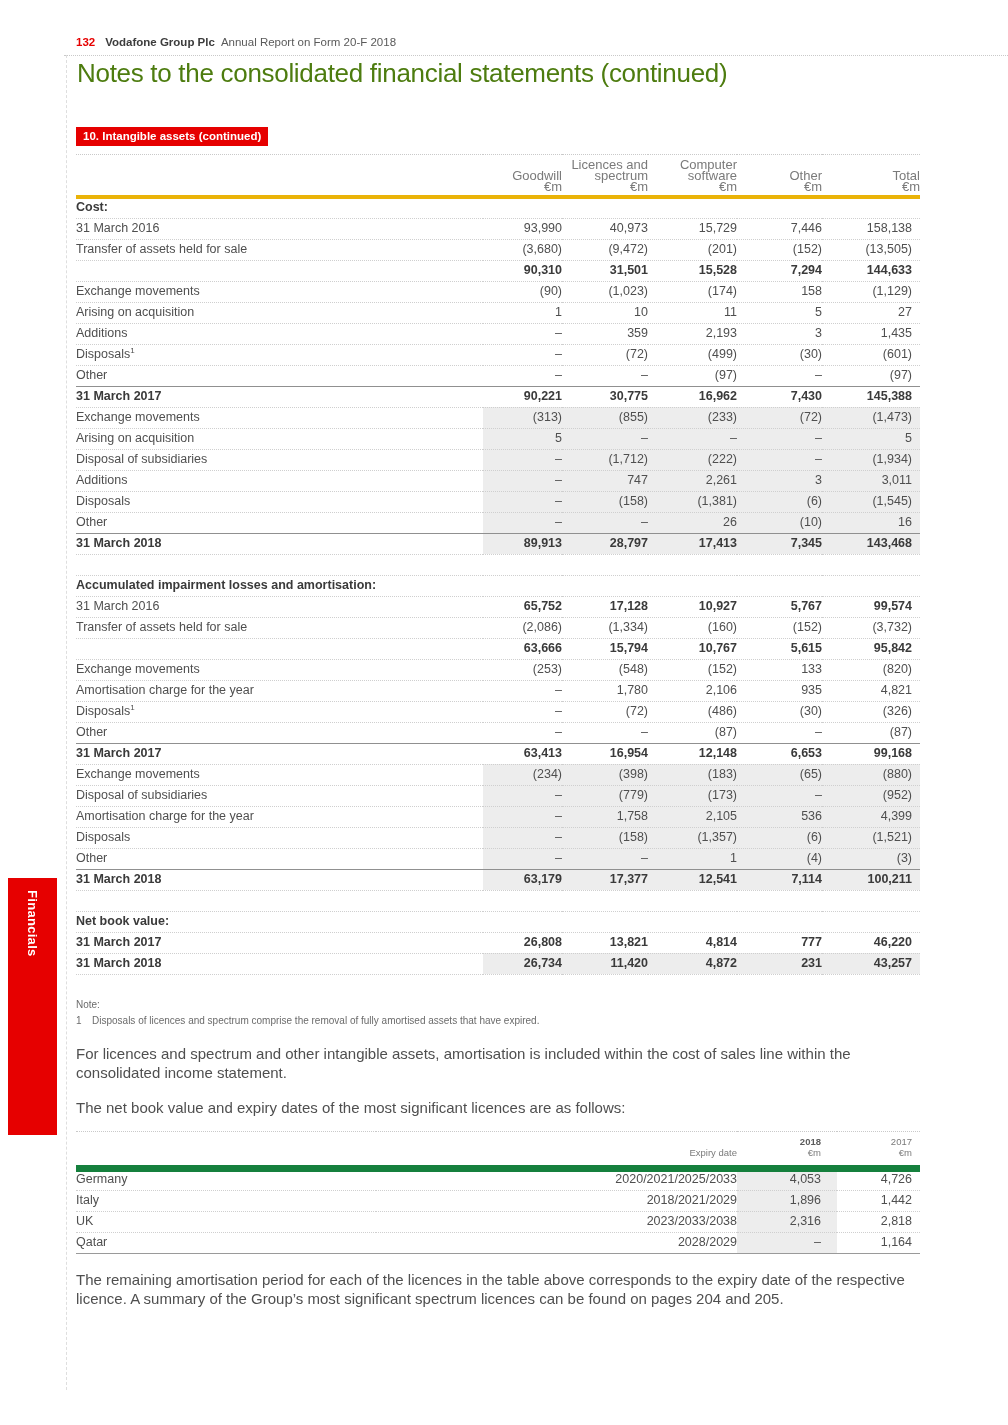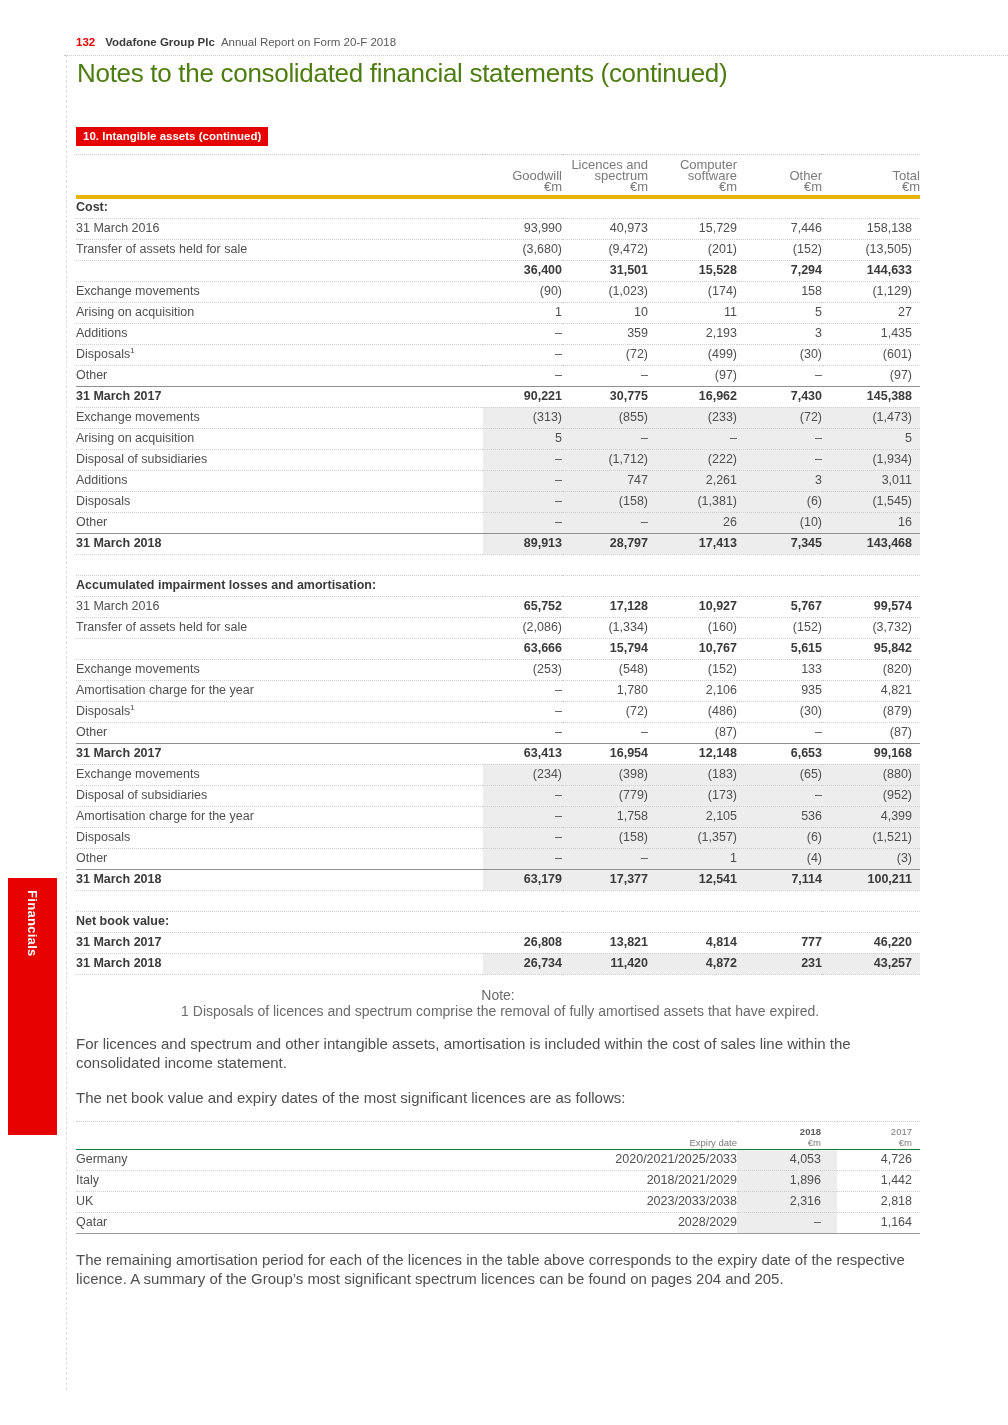--- a/index.html
+++ b/index.html
@@ -48,34 +48,34 @@
   #main-table td.num:last-child { padding-right:8px; }
   tr.section td { font-weight:bold; color:#3a3a3a; }
   tr.boldvals td.num { font-weight:bold; color:#3a3a3a; }
   tr.total td { font-weight:bold; color:#3a3a3a; border-top:1px solid #909090; border-bottom:1px solid #909090; }
   tr.nbv td { font-weight:bold; color:#3a3a3a; }
   tr.solidbottom td { border-bottom:1px solid #909090; }
   tr.shaded td.num { background:#ededed; }
   tr.gap td { border-bottom:none; height:13px; }
   sup { font-size:8px; vertical-align:super; line-height:0; }
   
-  .note { margin-top:13px; font-size:14px; color:#6b6b6b; line-height:14px;text-align:center; }
+  .note { margin-top:23px; font-size:10px; color:#6b6b6b; line-height:14px; }
   .note .note-item { margin-top:2px; }
   .note .note-num { display:inline-block; width:16px; }
   .para { margin-top:16px; font-size:15px; color:#4f4f4f; line-height:19px; width:836px; }
   
   #lic-table { margin-top:14px; }
   #lic-table col.l-country { width:300px; }
   #lic-table col.l-expiry { width:361px; }
   #lic-table col.l-2018 { width:100px; }
   #lic-table col.l-2017 { width:83px; }
   #lic-table thead th {
-    border-top:1px dotted #c9c9c9; border-bottom:1px solid #15803d;
+    border-top:1px dotted #c9c9c9; border-bottom:7px solid #15803d;
     font-weight:normal; font-size:9.5px; color:#7a7a7a; text-align:right;
-    padding:4px 0 1px; line-height:11px;
+    padding:4px 0 7px; line-height:11px;
   }
   #lic-table thead th .yr-bold { font-weight:bold; color:#5c5c5c; }
   #lic-table td { height:21px; border-bottom:1px dotted #cfcfcf; line-height:15px; padding-bottom:3px; }
   #lic-table td.country { text-align:left; }
   #lic-table td.expiry { text-align:right; }
   #lic-table td.y2018 { text-align:right; background:#ededed; padding-right:16px; }
   #lic-table th.y2018h { padding-right:16px; }
   #lic-table td.y2017 { text-align:right; padding-right:8px; }
   #lic-table th.y2017h { padding-right:8px; }
   #lic-table tr:last-child td { border-bottom:1px solid #9a9a9a; }
@@ -156,21 +156,21 @@
         <tr class="plain">
           <td class="lbl">Transfer of assets held for sale</td>
           <td class="num">(3,680)</td>
           <td class="num">(9,472)</td>
           <td class="num">(201)</td>
           <td class="num">(152)</td>
           <td class="num">(13,505)</td>
         </tr>
         <tr class="boldvals">
           <td class="lbl"></td>
-          <td class="num">36,400</td>
+          <td class="num">90,310</td>
           <td class="num">31,501</td>
           <td class="num">15,528</td>
           <td class="num">7,294</td>
           <td class="num">144,633</td>
         </tr>
         <tr class="plain">
           <td class="lbl">Exchange movements</td>
           <td class="num">(90)</td>
           <td class="num">(1,023)</td>
           <td class="num">(174)</td>
@@ -323,21 +323,21 @@
           <td class="num">2,106</td>
           <td class="num">935</td>
           <td class="num">4,821</td>
         </tr>
         <tr class="plain">
           <td class="lbl">Disposals<sup>1</sup></td>
           <td class="num">–</td>
           <td class="num">(72)</td>
           <td class="num">(486)</td>
           <td class="num">(30)</td>
-          <td class="num">(879)</td>
+          <td class="num">(326)</td>
         </tr>
         <tr class="plain">
           <td class="lbl">Other</td>
           <td class="num">–</td>
           <td class="num">–</td>
           <td class="num">(87)</td>
           <td class="num">–</td>
           <td class="num">(87)</td>
         </tr>
         <tr class="total">

